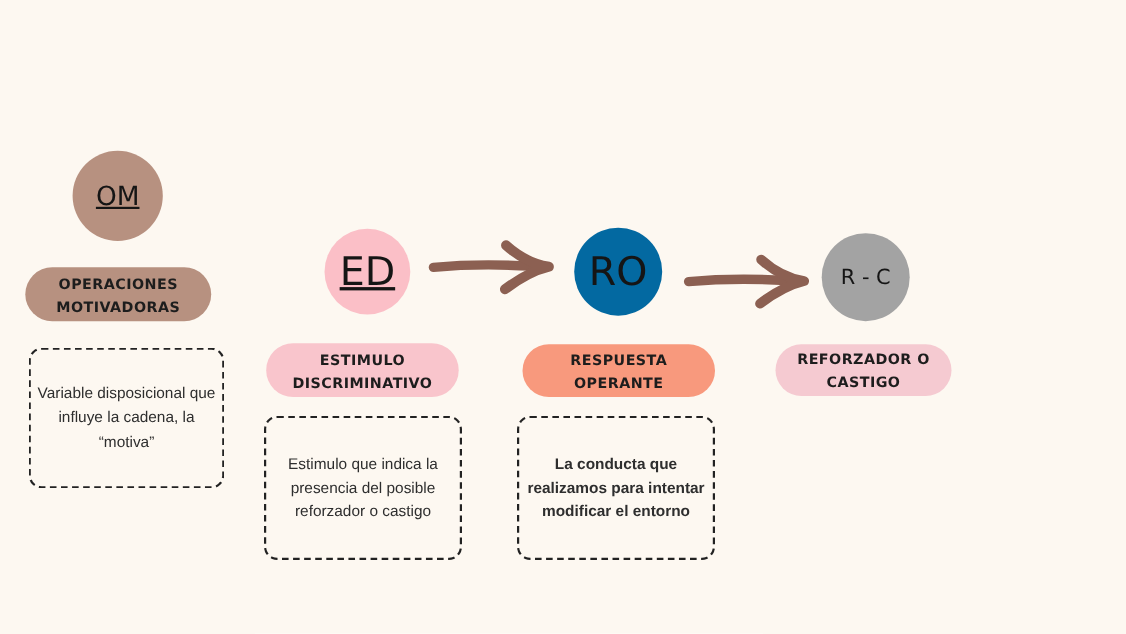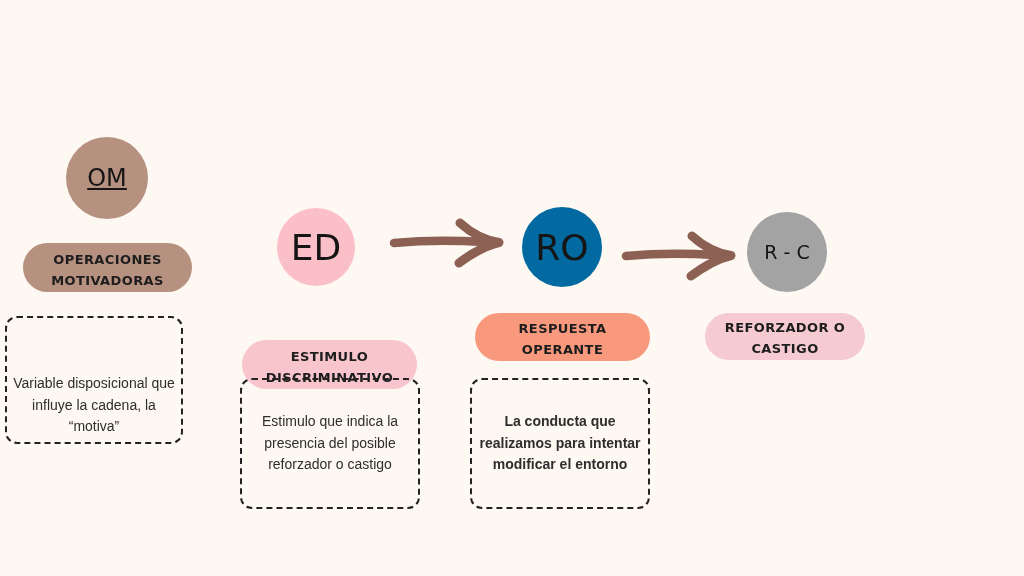--- a/index.html
+++ b/index.html
@@ -32,61 +32,61 @@
   .circle {
     position: absolute;
     border-radius: 50%;
     display: flex;
     align-items: center;
     justify-content: center;
     font-family: "DejaVu Sans", sans-serif;
     color: #151515;
   }
   .c-om { left: 66px;  top: 137px; width: 82px; height: 82px; font-size: 24px; text-decoration: underline; }
-  .c-ed { left: 277px; top: 208px; width: 78px; height: 78px; font-size: 36px; }
+  .c-ed { left: 295px; top: 208px; width: 78px; height: 78px; font-size: 36px; text-decoration: underline; }
   .c-ro { left: 522px; top: 207px; width: 80px; height: 80px; font-size: 36px; }
   .c-rc { left: 747px; top: 212px; width: 80px; height: 80px; font-size: 19px; }
 
   .pill {
     position: absolute;
     border-radius: 26px;
     display: flex;
     align-items: flex-end;
     justify-content: center;
     text-align: center;
     font-family: "DejaVu Sans", sans-serif;
     font-weight: 700;
     font-size: 13px;
     letter-spacing: 0.4px;
     line-height: 1.6;
     color: #1d1d1d;
     white-space: pre-line;
   }
   .p-om { left: 23px;  top: 243px; width: 169px; height: 49px; }
-  .p-ed { left: 242px; top: 312px; width: 175px; height: 49px; margin-top: 28px; }
+  .p-ed { left: 242px; top: 312px; width: 175px; height: 49px; }
   .p-ro { left: 475px; top: 313px; width: 175px; height: 48px; }
   .p-rc { left: 705px; top: 313px; width: 160px; height: 47px; }
 
   .dashed-box {
     position: absolute;
     border: 2px dashed #222222;
     border-radius: 12px;
     display: flex;
     align-items: center;
     justify-content: center;
     text-align: center;
     font-family: "Liberation Sans", sans-serif;
     font-size: 14px;
     line-height: 1.55;
     color: #2e2e2e;
     white-space: pre-line;
     box-sizing: border-box;
     padding: 4px;
   }
-  .b-om { left: 5px;  top: 316px; width: 178px; height: 128px; align-items: flex-end; }
+  .b-om { left: 26px;  top: 316px; width: 178px; height: 128px; }
   .b-ed { left: 240px; top: 378px; width: 180px; height: 131px; }
   .b-ro { left: 470px; top: 378px; width: 180px; height: 131px; font-weight: bold; }
   .b-rc { left: 701px; top: 376px; width: 180px; height: 165px;
           font-size: 13.5px; line-height: 1.44; }
 
   .arrow { position: absolute; width: 122px; height: 56px; }
   .a-1 { left: 387px; top: 214px; }
   .a-2 { left: 619px; top: 227px; }
 </style>
 </head>

